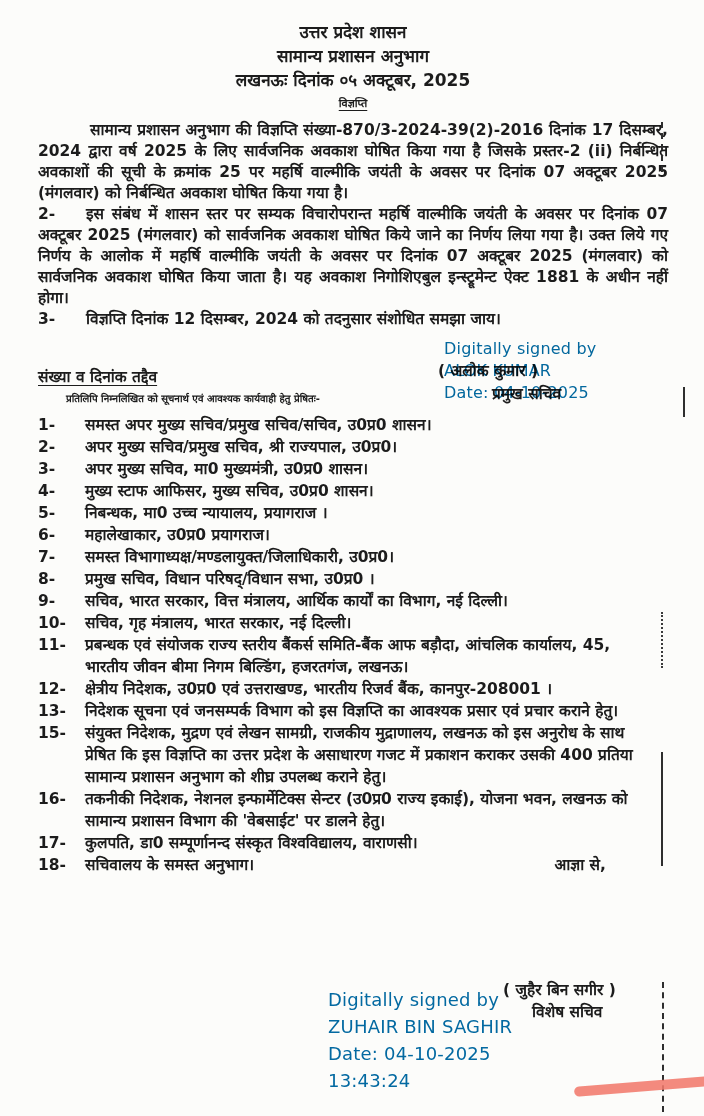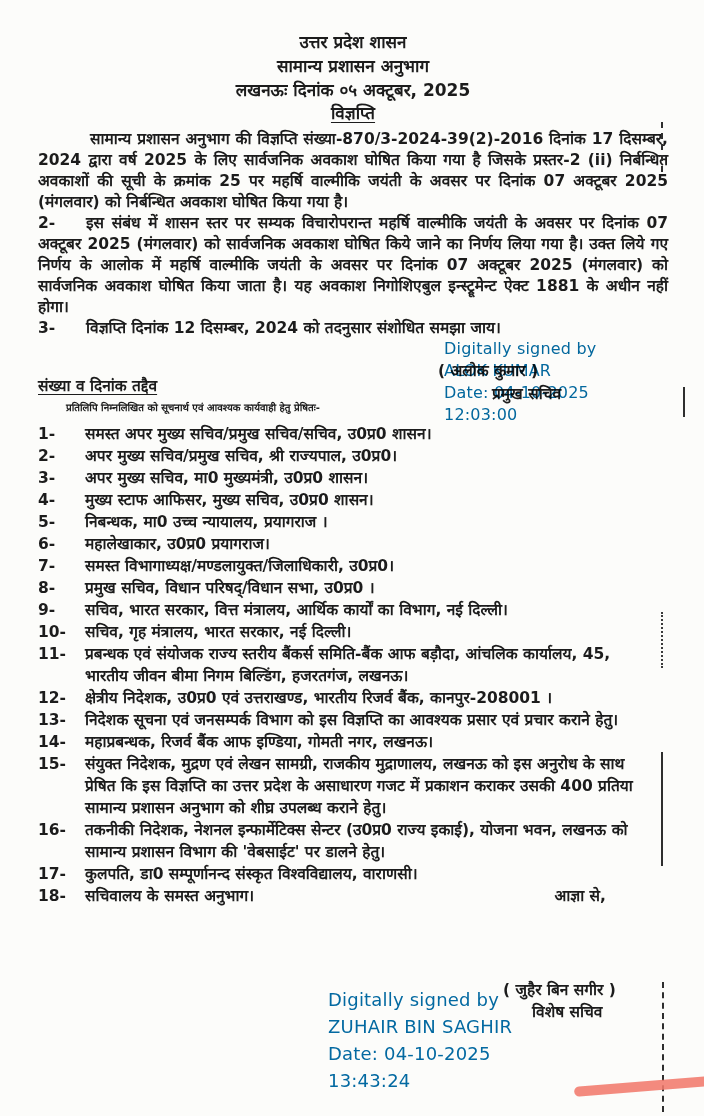--- a/index.html
+++ b/index.html
@@ -6,24 +6,24 @@
   .page{
     position:relative;
     width:704px;height:1116px;
     margin:0 auto;
     background:#fcfcfa;
     overflow:hidden;
     font-family:"DejaVu Sans","Liberation Sans",sans-serif;
     color:#1c1c1c;
     -webkit-font-smoothing:antialiased;
   }
-  .flow{position:absolute;left:0;top:0;width:704px;padding:30px 36px 0 38px;box-sizing:border-box;}
+  .flow{position:absolute;left:0;top:0;width:704px;padding:20px 36px 0 38px;box-sizing:border-box;}
   .center{text-align:center;}
   .hdr{font-size:17px;line-height:24px;font-weight:700;}
-  .doc-title{font-size:17px;line-height:22px;font-weight:700;margin-top:11px;
+  .doc-title{font-size:11px;line-height:22px;font-weight:700;margin-top:11px;
     text-decoration:underline;text-underline-offset:3px;}
   .para{margin:0;font-size:15.5px;line-height:21px;font-weight:600;text-align:justify;}
   .para.first{margin-top:5px;text-indent:52px;}
   .pnum{display:inline-block;width:48px;text-indent:0;}
   .ref-heading{margin-top:37px;font-size:15.5px;line-height:21px;font-weight:700;
     text-decoration:underline;text-underline-offset:3px;width:175px;}
   .copy-intro{font-size:10px;line-height:22px;font-weight:600;text-indent:28px;}
   .list{margin-top:4px;}
   .row{display:flex;font-size:15.5px;line-height:22px;font-weight:600;}
   .num{flex:0 0 47px;}
@@ -111,24 +111,20 @@
         </div>
       <div class="row">
           <span class="num">12-</span>
           <span class="txt">क्षेत्रीय निदेशक, उ0प्र0 एवं उत्तराखण्ड, भारतीय रिजर्व बैंक, कानपुर-208001 ।</span>
         </div>
       <div class="row">
           <span class="num">13-</span>
           <span class="txt">निदेशक सूचना एवं जनसम्पर्क विभाग को इस विज्ञप्ति का आवश्यक प्रसार एवं प्रचार कराने हेतु।</span>
         </div>
       <div class="row">
-          <span class="num">14-</span>
-          <span class="txt">महाप्रबन्धक, रिजर्व बैंक आफ इण्डिया, गोमती नगर, लखनऊ।</span>
-        </div>
-      <div class="row">
           <span class="num">15-</span>
           <span class="txt">संयुक्त निदेशक, मुद्रण एवं लेखन सामग्री, राजकीय मुद्राणालय, लखनऊ को इस अनुरोध के साथ प्रेषित कि इस विज्ञप्ति का उत्तर प्रदेश के असाधारण गजट में प्रकाशन कराकर उसकी 400 प्रतिया सामान्य प्रशासन अनुभाग को शीघ्र उपलब्ध कराने हेतु।</span>
         </div>
       <div class="row">
           <span class="num">16-</span>
           <span class="txt">तकनीकी निदेशक, नेशनल इन्फार्मेटिक्स सेन्टर (उ0प्र0 राज्य इकाई), योजना भवन, लखनऊ को सामान्य प्रशासन विभाग की 'वेबसाईट' पर डालने हेतु।</span>
         </div>
       <div class="row">
           <span class="num">17-</span>
           <span class="txt">कुलपति, डा0 सम्पूर्णानन्द संस्कृत विश्वविद्यालय, वाराणसी।</span>
@@ -140,21 +136,20 @@
         </div>
     </div>
   </div>
 
   <div class="sig-hi overlap" style="left:438px;top:361px;">( अलोक कुमार )</div>
   <div class="sig-hi overlap" style="left:492px;top:384px;">प्रमुख सचिव</div>
   <div class="sig-en sig-top-en overlap">
     <div>Digitally signed by</div>
     <div>ALOK KUMAR</div>
     <div>Date: 04-10-2025</div>
-    <div>12:03:00</div>
   </div>
 
   <div class="sig-en sig-bot-en">
     <div>Digitally signed by</div>
     <div>ZUHAIR BIN SAGHIR</div>
     <div>Date: 04-10-2025</div>
     <div>13:43:24</div>
   </div>
   <div class="sig-hi" style="left:503px;top:980px;">( जुहैर बिन सगीर )</div>
   <div class="sig-hi" style="left:532px;top:1002px;">विशेष सचिव</div>

